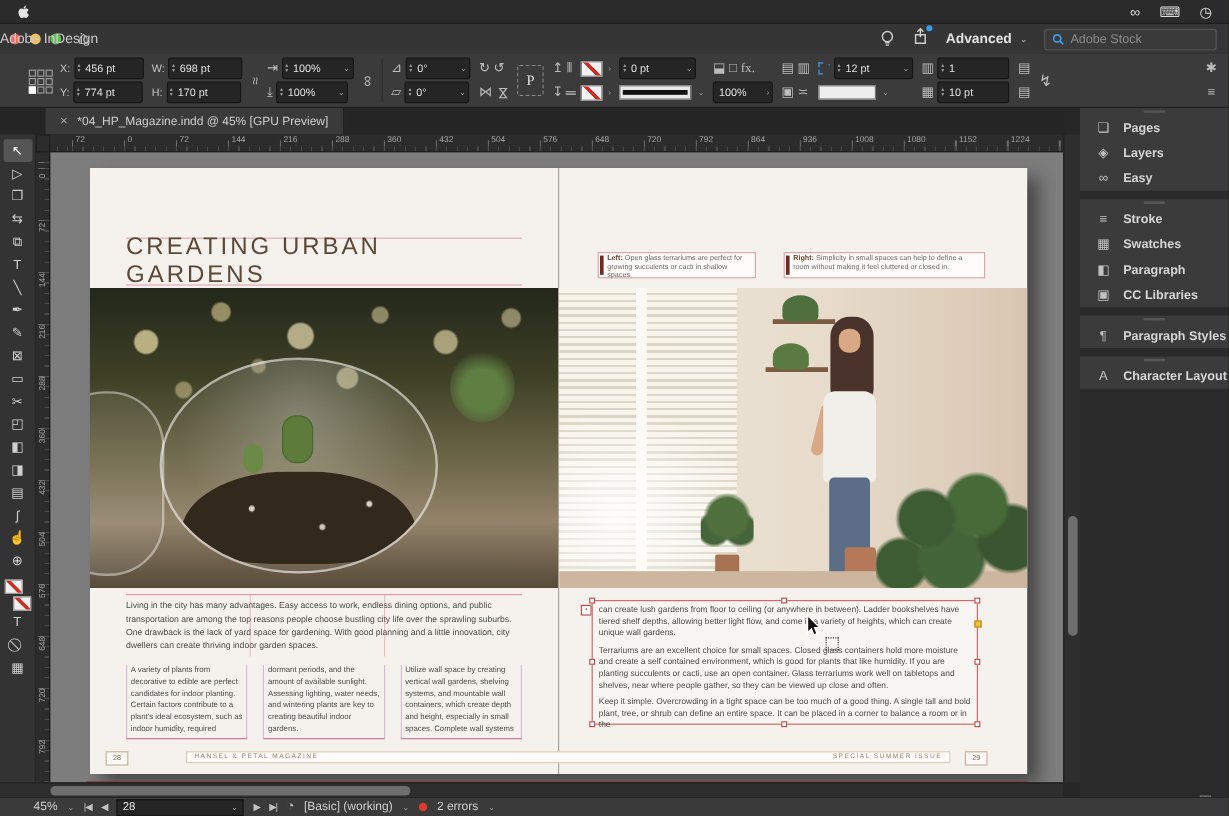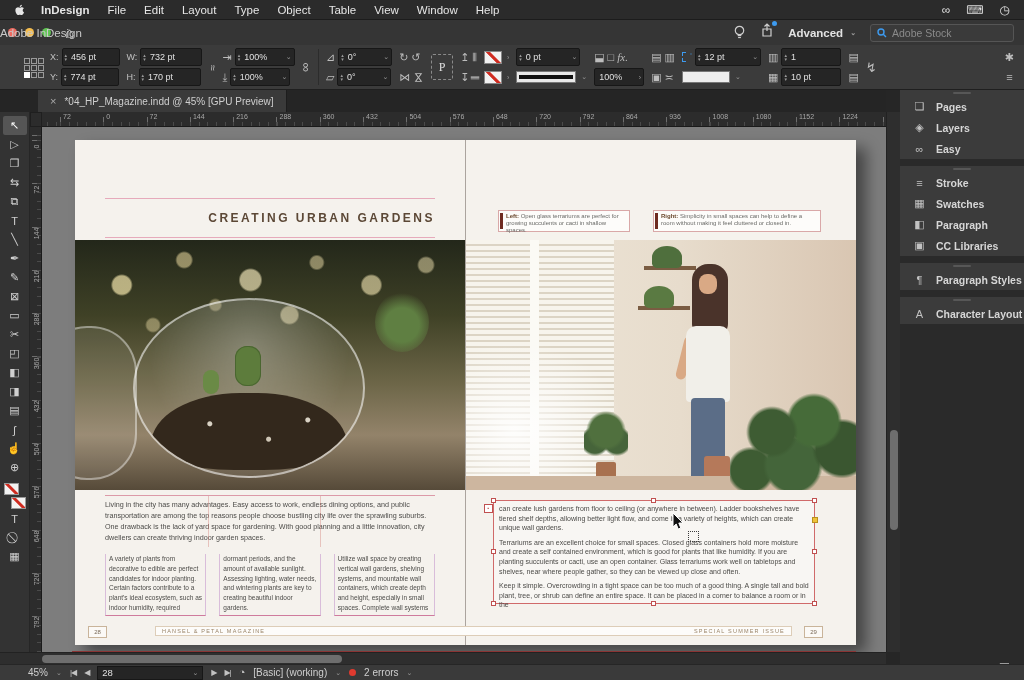--- a/index.html
+++ b/index.html
@@ -91,21 +91,21 @@
   
   .canvas{position:absolute;top:127px;left:42px;width:844px;height:525px;background:#7d7d7d;overflow:hidden;}
   .spread{position:absolute;left:33px;top:13px;width:781px;height:505px;background:#f5f2ed;
           box-shadow:10px 8px 14px rgba(0,0,0,.45);}
   .gutter{position:absolute;left:390px;top:0;width:1px;height:100%;background:rgba(110,100,92,.55);}
   .bleedline{position:absolute;left:30px;top:524px;width:784px;height:1px;background:#8a3434;}
 
   .titleframe{position:absolute;left:30px;top:58px;width:330px;height:38px;
               border-top:1px solid #e6aabb;border-bottom:1px solid #e6aabb;display:flex;align-items:center;}
   .titleframe:after{content:"";position:absolute;left:0;right:0;bottom:-6px;border-bottom:1px solid #e6aabb;}
-  .title-txt{width:100%;text-align:right;font-size:12px;font-weight:bold;letter-spacing:2.5px;color:#5c4836;}
+  .title-txt{width:100%;text-align:left;font-size:20px;font-weight:normal;letter-spacing:2.5px;color:#5c4836;}
 
   .cap{position:absolute;top:70px;height:22px;border:1px solid #d9a8a8;background:#fdfcfa;box-sizing:border-box;
        padding:2px 4px 2px 7px;font-size:6px;line-height:7px;color:#6b6b68;}
   .cap:before{content:"";position:absolute;left:1px;top:2px;bottom:2px;width:3px;background:#6e2a20;}
   .cap b{color:#6b4a2f;}
   .cap.c1{left:423px;width:132px;}
   .cap.c2{left:578px;width:168px;}
 
   .anchor{position:absolute;font-size:7px;color:#38a0d8;line-height:1;}
 
@@ -217,21 +217,20 @@
 </style>
 </head>
 <body>
 
 <div class="win">
 
   <div class="menubar">
     <svg class="apple" viewBox="0 0 16 16">
       <path fill="#e6e6e6" d="M11.6 8.4c0-1.8 1.5-2.7 1.6-2.7-.9-1.3-2.2-1.5-2.7-1.5-1.1-.1-2.2.7-2.8.7-.6 0-1.5-.7-2.4-.7C4.1 4.3 3 5 2.4 6.1c-1.2 2.1-.3 5.3.9 7 .6.8 1.3 1.8 2.2 1.7.9 0 1.2-.6 2.3-.6 1.1 0 1.4.6 2.4.6 1 0 1.6-.9 2.2-1.7.7-1 1-1.9 1-2-.1 0-1.8-.7-1.8-2.7zM9.8 3.1c.5-.6.8-1.4.7-2.2-.7 0-1.6.5-2.1 1.1-.5.5-.9 1.4-.8 2.2.8.1 1.7-.5 2.2-1.1z"></path>
     </svg>
-    <span id="menu-items"><span class="menu-item app">InDesign</span><span class="menu-item">File</span><span class="menu-item">Edit</span><span class="menu-item">Layout</span><span class="menu-item">Type</span><span class="menu-item">Object</span><span class="menu-item">Table</span><span class="menu-item">View</span><span class="menu-item">Window</span><span class="menu-item">Help</span></span>
     <span class="mb-right" id="menubar-right">
         <span>∞</span>
         <span>⌨</span>
         <span>◷</span>
       </span>
   </div>
 
   <div class="titlebar">
     <span class="tl" style="background:#ee6a5f"></span>
     <span class="tl" style="background:#f5bd4f"></span>
@@ -291,21 +290,21 @@
             <span class="stp">▴<br>▾</span>
             <span class="val">774 pt</span>
           </span>
         </span>
     </span>
     <span class="cp-col">
       <span class="cp-row">
           <span class="cp-lb">W:</span>
         <span class="fld" style="width:56px">
             <span class="stp">▴<br>▾</span>
-            <span class="val">732 pt</span>
+            <span class="val">698 pt</span>
           </span>
         </span>
       <span class="cp-row">
           <span class="cp-lb">H:</span>
         <span class="fld" style="width:56px">
             <span class="stp">▴<br>▾</span>
             <span class="val">170 pt</span>
           </span>
         </span>
     </span>
@@ -391,21 +390,21 @@
           <span class="strokeStyle">
             <i></i>
           </span>
           <span class="dd">⌄</span>
         </span>
     </span>
     <span class="cp-col">
       <span class="cp-row">
           <span class="cp-ic">⬓</span>
           <span class="cp-ic">□</span>
-          <span class="cp-ic" style="font-style:italic;font-family:'Liberation Serif',serif">fx.</span>
+          <span class="cp-ic" style="font-family:'Liberation Serif',serif">fx.</span>
         </span>
       <span class="cp-row">
           <span class="fld" style="width:44px">
             <span class="val">100%</span>
             <span class="dd">›</span>
           </span>
         </span>
     </span>
     <span class="cp-col">
       <span class="cp-row">

